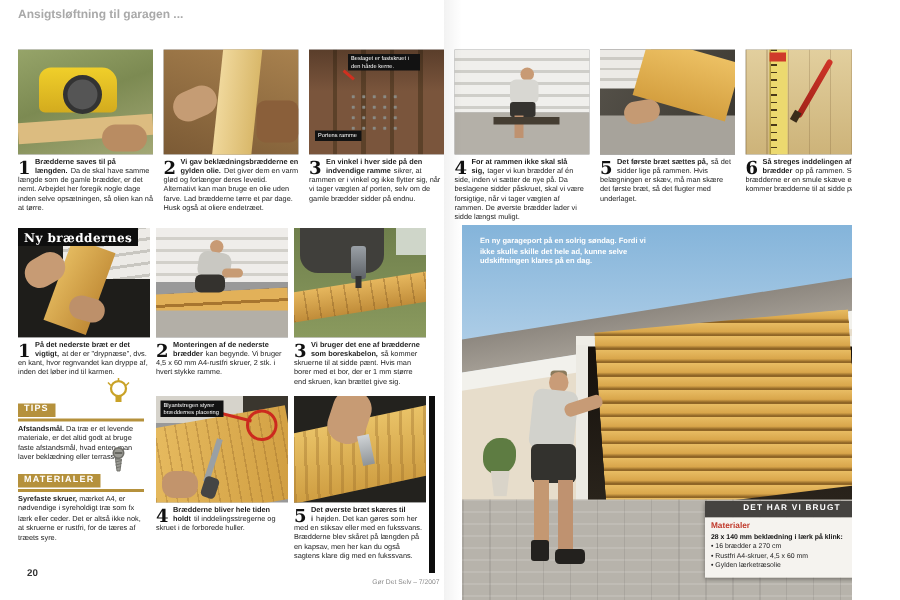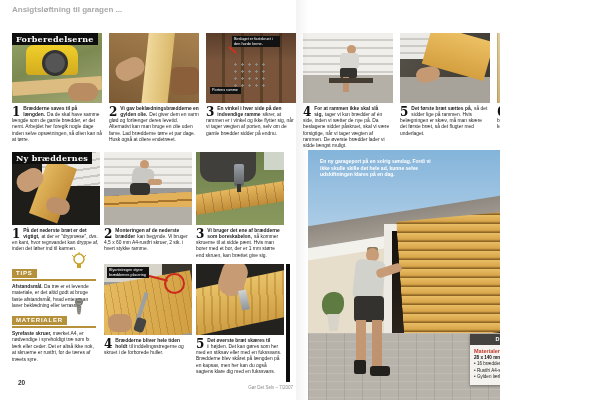--- a/index.html
+++ b/index.html
@@ -1,16 +1,16 @@
 <!DOCTYPE html>
 <html><head>
 <meta charset="utf-8">
 <style>
   html,body{margin:0;padding:0;background:#fff;}
-  #spread{position:relative;width:500px;height:400px;background:#fff;overflow:hidden;
+  #spread{position:relative;width:568px;height:400px;background:#fff;overflow:hidden;
           font-family:"Liberation Sans",sans-serif;}
   .abs{position:absolute;}
   .sh{position:absolute;}
   .ph{position:absolute;overflow:hidden;background:#999;}
   .band{position:absolute;height:12px;background:#0e0e0e;color:#fff;
         font:bold 8px/12px "DejaVu Serif",serif;padding:0 4px;letter-spacing:.3px;z-index:6;}
   .cap{position:absolute;font:4.9px/1.25 "Liberation Sans",sans-serif;color:#1d1d1d;}
   .cap .num{float:left;font:bold 12px/0.85 "DejaVu Serif",serif;margin:1px 3px 0 0;color:#111;}
   .cap b{margin-right:2px;}
   .lbl{position:absolute;background:#121212;color:#fff;font:3.8px/1.2 "Liberation Sans",sans-serif;
@@ -22,21 +22,20 @@
   .blackbar{position:absolute;width:4px;background:#0d0d0d;}
   .pgnum{position:absolute;font:bold 6.5px "Liberation Sans",sans-serif;color:#333;}
 </style>
 </head>
 <body>
 
 <div id="spread">
 
   <div class="abs" style="left:12px;top:5px;font:bold 8px 'Liberation Sans',sans-serif;color:#a9a9a9;">Ansigtsløftning til garagen ...</div>
 
-  <div class="band" style="left:12px;top:33px;">Forberedelserne</div>
 
   <div class="ph" style="left:12px;top:33px;width:90px;height:70px;">
     <div class="sh" style="inset:0;background:linear-gradient(160deg,#96a469 0%,#7c8a52 45%,#a3a876 100%);"></div>
     <div class="sh" style="left:14px;top:12px;width:52px;height:30px;background:linear-gradient(#f0cf2a,#d3ab1e);border-radius:8px 10px 4px 4px;"></div>
     <div class="sh" style="left:30px;top:17px;width:20px;height:20px;background:#555;border-radius:50%;border:3px solid #333;"></div>
     <div class="sh" style="left:0;top:46px;width:90px;height:14px;background:#dcbc80;transform:rotate(-4deg);"></div>
     <div class="sh" style="left:56px;top:50px;width:30px;height:18px;background:#b98c62;border-radius:9px;"></div>
   </div>
   <div class="cap" style="left:12px;top:106px;width:90px;">
     <span class="num">1</span><b>Brædderne saves til på længden.</b><span>Da de skal have samme længde som de gamle brædder, er det nemt. Arbejdet her foregik nogle dage inden selve opsætningen, så olien kan nå at tørre.</span>

